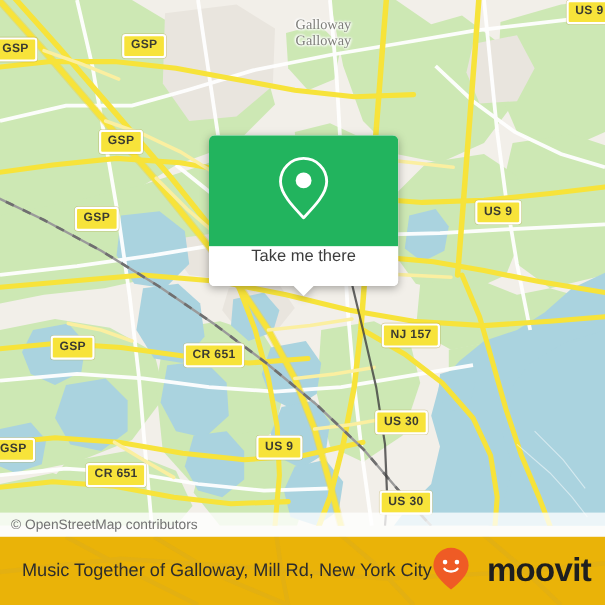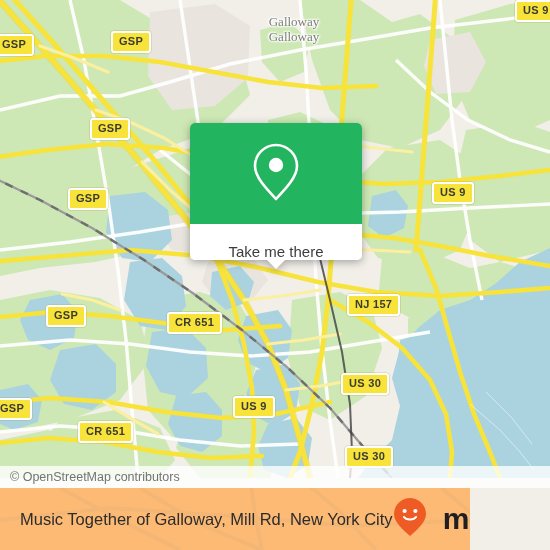--- a/index.html
+++ b/index.html
@@ -79,21 +79,21 @@
     height: 101px;
     background: #22b45e;
     display: flex;
     align-items: center;
     justify-content: center;
   }
   #popup-foot {
     height: 36px;
     background: #ffffff;
     display: flex;
-    align-items: flex-end;
+    align-items: flex-start;
     justify-content: center;
   }
   #popup-foot-label {
     color: #3d3d3d;
     font-size: 15px;
     font-family: "Liberation Sans", sans-serif;
   }
   #popup-tail {
     position: absolute;
     left: 50%;
@@ -123,23 +123,23 @@
     color: #737373;
     font-family: "Liberation Sans", sans-serif;
     white-space: nowrap;
   }
 
   
   #footer {
     position: absolute;
     left: 0;
     top: 488px;
-    width: 470px;
+    width: 550px;
     height: 62px;
-    background: #fdba74;
+    background: #eab308;
     overflow: hidden;
   }
   #footer-watermark {
     position: absolute;
     left: 0; top: -488px;
     width: 550px; height: 550px;
     opacity: .07;
     pointer-events: none;
   }
   #footer-content {

